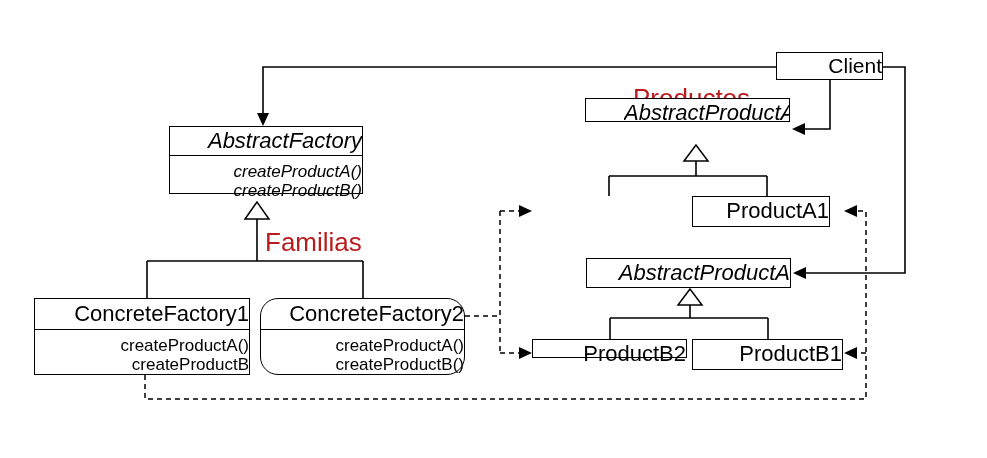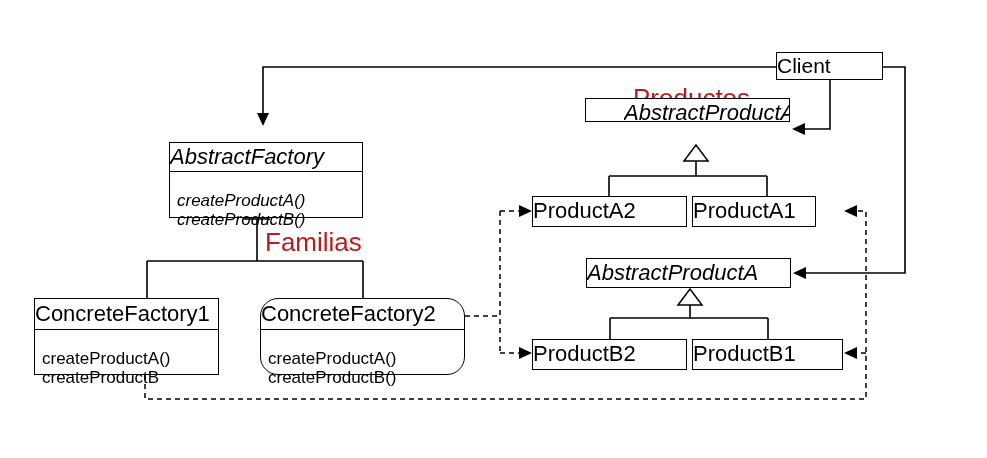--- a/index.html
+++ b/index.html
@@ -23,56 +23,57 @@
     height: 458px;
   }
   .uml-class {
     position: absolute;
     box-sizing: border-box;
     border: 1.5px solid #000000;
     background: #ffffff;
     color: #000000;
   }
   .uml-title {
-    text-align: left;
+    text-align: right;
     font-size: 22px;
     white-space: nowrap;
     overflow: hidden;
   }
   .italic { font-style: italic; }
   .uml-methods {
     border-top: 1.5px solid #000000;
-    padding: 19px 0 0 7px;
+    padding: 6px 0 0 7px;
+    text-align: right;
   }
   .uml-method {
     font-size: 17px;
     line-height: 19px;
     white-space: nowrap;
   }
   .flow-label {
     position: absolute;
     font-size: 26px;
     line-height: 28px;
     color: #b91c1c;
     white-space: nowrap;
   }
   
   #box-client            { left: 776px; top: 52px;  width: 107px; height: 28px; }
   #box-client .uml-title { font-size: 21px; line-height: 25px; }
-  #box-abstract-factory  { left: 169px; top: 126px; width: 194px; height: 76px; margin-top: 16px; }
+  #box-abstract-factory  { left: 169px; top: 126px; width: 194px; height: 68px; }
   #box-abstract-factory .uml-title { line-height: 28px; }
-  #box-concrete-factory1 { left: 34px;  top: 298px; width: 185px; height: 77px; }
+  #box-concrete-factory1 { left: 34px;  top: 298px; width: 216px; height: 77px; }
   #box-concrete-factory2 { left: 260px; top: 298px; width: 205px; height: 77px; border-radius: 18px; }
   #box-concrete-factory1 .uml-title,
   #box-concrete-factory2 .uml-title { line-height: 30px; }
   #box-abstract-product-a{ left: 585px; top: 98px; width: 205px; height: 24px; padding-left: 38px; }
   #box-abstract-product-b{ left: 586px; top: 258px; width: 205px; height: 30px; }
   #box-product-a2        { left: 532px; top: 196px; width: 155px; height: 31px; }
-  #box-product-a1        { left: 692px; top: 196px; width: 124px; height: 31px; }
-  #box-product-b2        { left: 532px; top: 339px; width: 155px; height: 31px; }
+  #box-product-a1        { left: 692px; top: 196px; width: 138px; height: 31px; }
+  #box-product-b2        { left: 532px; top: 339px; width: 155px; height: 19px; }
   #box-product-b1        { left: 692px; top: 339px; width: 151px; height: 31px; }
   .single .uml-title     { line-height: 28px; }
   #label-productos { left: 633px; top: 84px; }
   #label-familias  { left: 265px; top: 228px; }
 </style>
 </head>
 <body>
 
 <div class="canvas">
 
@@ -149,23 +150,20 @@
     <div class="uml-methods">
       <div class="uml-method">createProductA()</div>
       <div class="uml-method">createProductB()</div>
     </div>
   </div>
 
   <div class="uml-class single" id="box-abstract-product-a">
     <div class="uml-title italic">AbstractProductA</div>
   </div>
 
-  <div class="uml-class single" id="box-product-a2">
-    <div class="uml-title">ProductA2</div>
-  </div>
 
   <div class="uml-class single" id="box-product-a1">
     <div class="uml-title">ProductA1</div>
   </div>
 
   <div class="uml-class single" id="box-abstract-product-b">
     <div class="uml-title italic">AbstractProductA</div>
   </div>
 
   <div class="uml-class single" id="box-product-b2">

